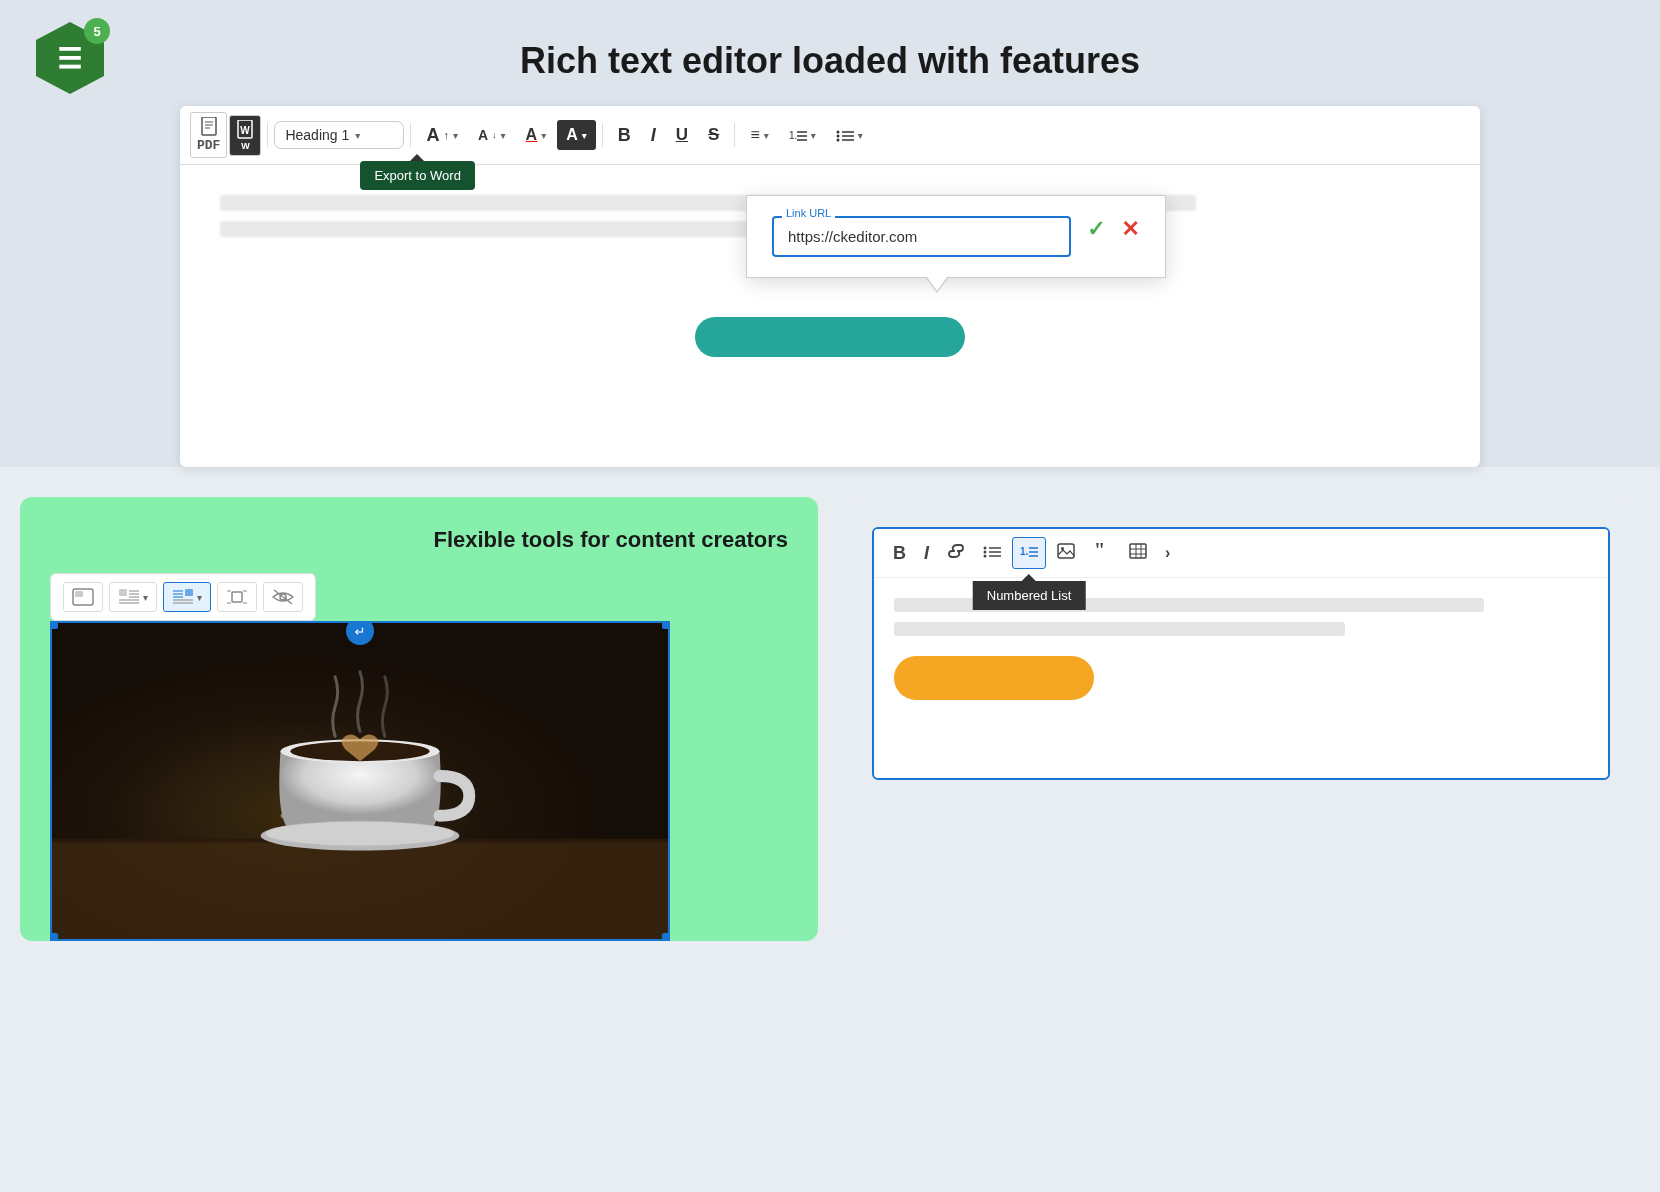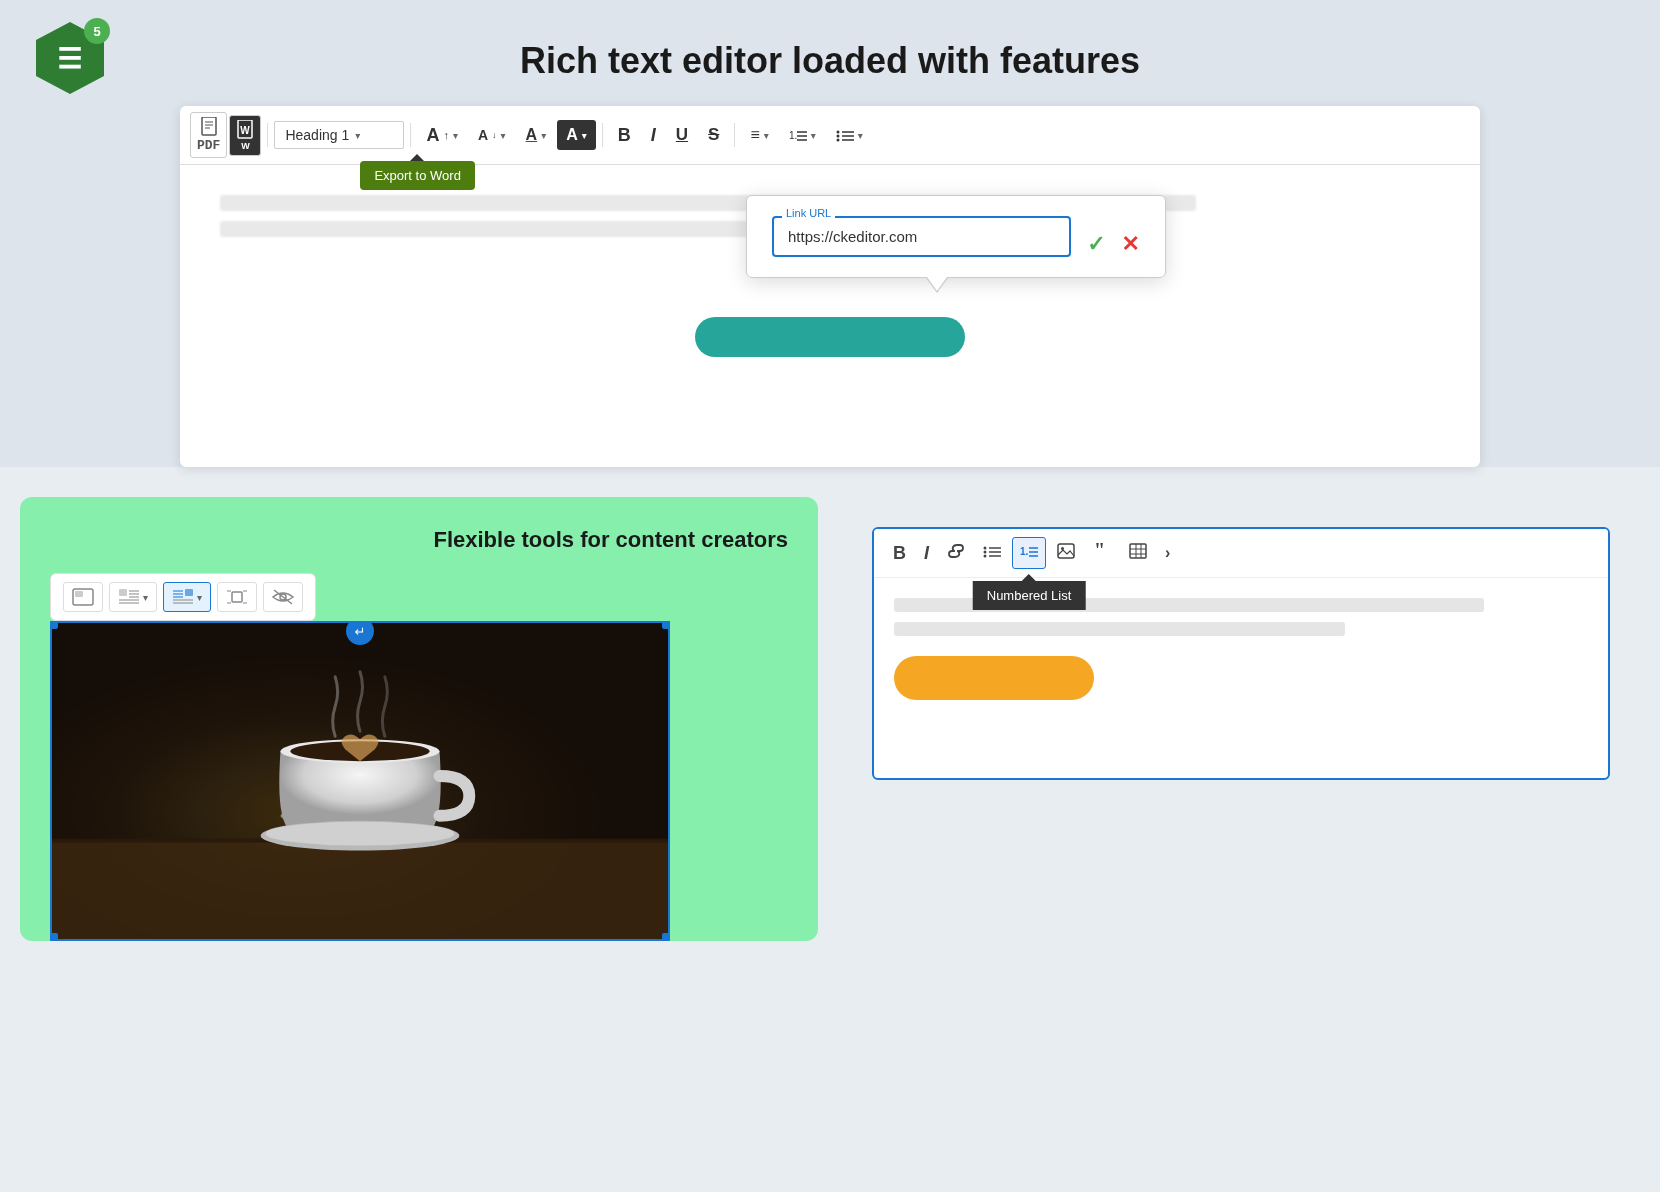--- a/index.html
+++ b/index.html
@@ -124,42 +124,42 @@
       font-size: 10px;
       color: white;
       gap: 1px;
       position: relative;
     }
 
     .export-tooltip {
       position: absolute;
       top: 45px;
       left: 130px;
-      background: #4d7c0f;
+      background: #14532d;
       color: white;
       padding: 7px 14px;
       border-radius: 4px;
       font-size: 13px;
       white-space: nowrap;
       z-index: 100;
     }
 
     .export-tooltip::before {
       content: '';
       position: absolute;
       top: -7px;
       left: 50px;
       border-left: 7px solid transparent;
       border-right: 7px solid transparent;
       border-bottom: 7px solid #333;
     }
 
     .heading-select {
       border: 1px solid #ccc;
-      border-radius: 2px;
+      border-radius: 7px;
       padding: 5px 10px;
       font-size: 14px;
       color: #333;
       background: white;
       cursor: pointer;
       display: flex;
       align-items: center;
       gap: 6px;
       min-width: 130px;
     }
@@ -186,25 +186,25 @@
     }
 
     
     .link-popup {
       position: absolute;
       top: 30px;
       left: 50%;
       transform: translateX(-20%);
       background: white;
       border: 1px solid #ccc;
-      border-radius: 6px;
+      border-radius: 1px;
       padding: 20px 25px;
       box-shadow: 0 4px 20px rgba(0,0,0,0.15);
       display: flex;
-      align-items: flex-end;
+      align-items: flex-start;
       gap: 16px;
       z-index: 50;
       min-width: 420px;
     }
 
     .link-popup::after {
       content: '';
       position: absolute;
       bottom: -14px;
       left: 43%;

